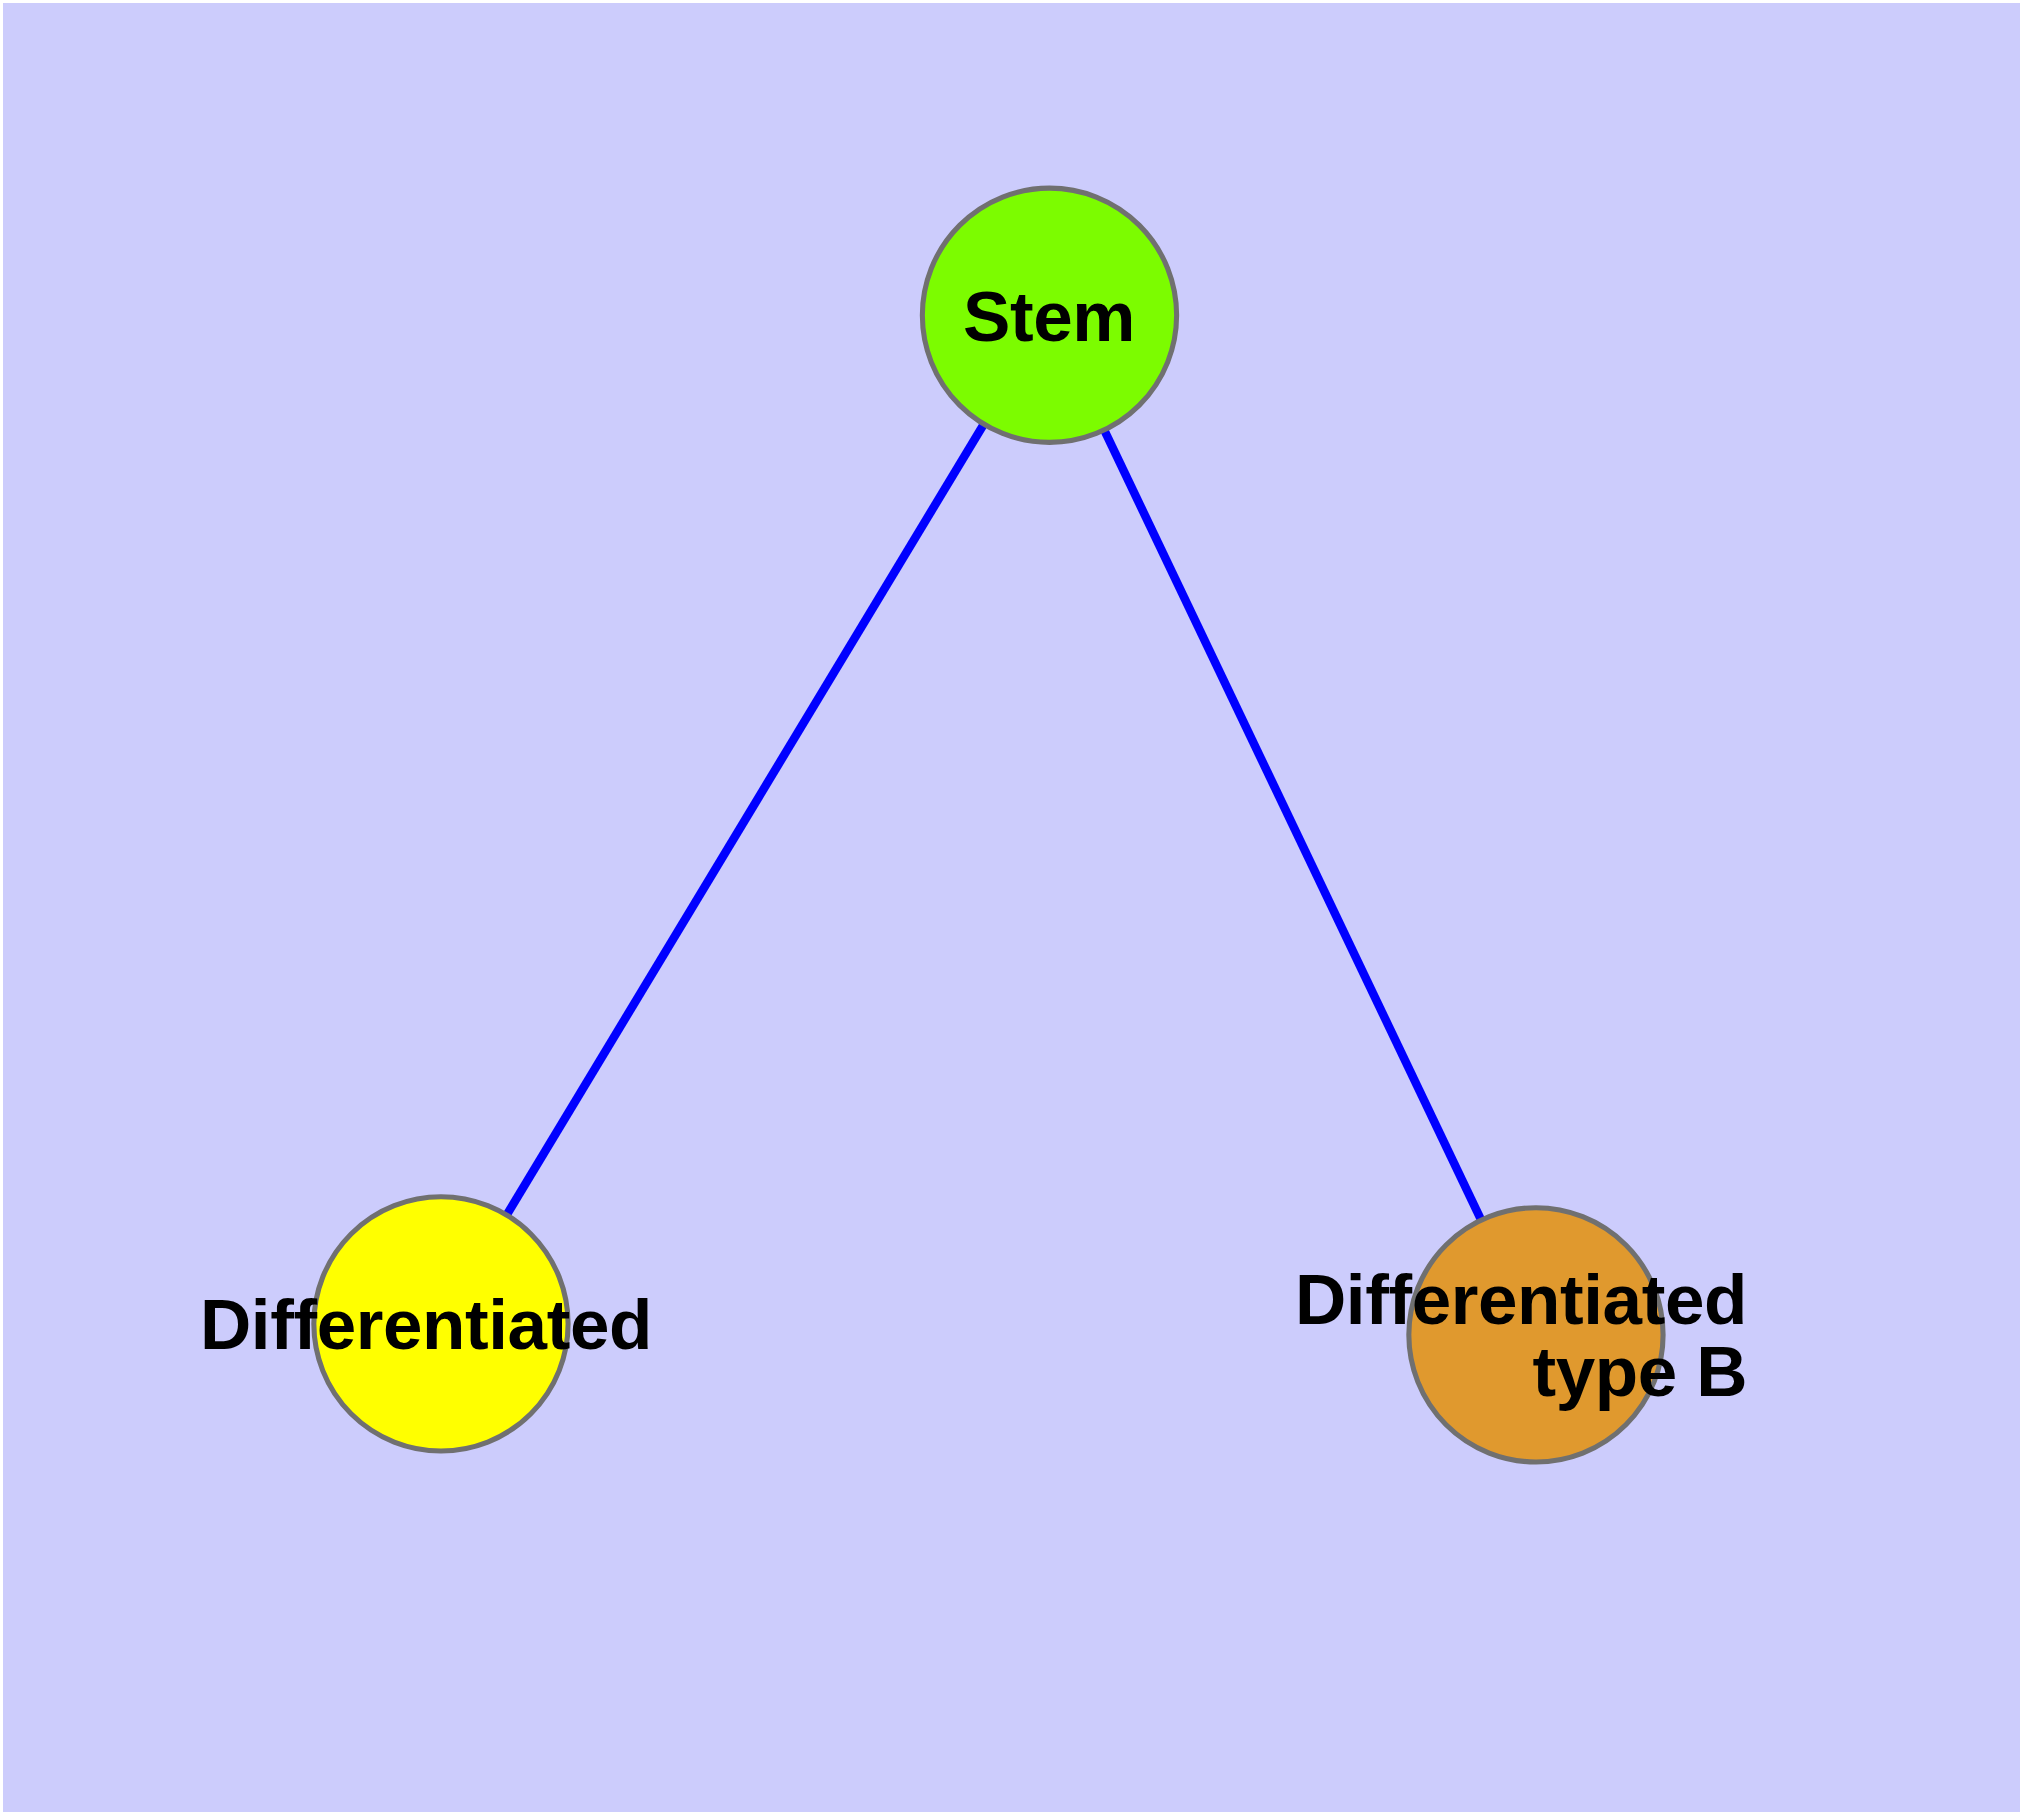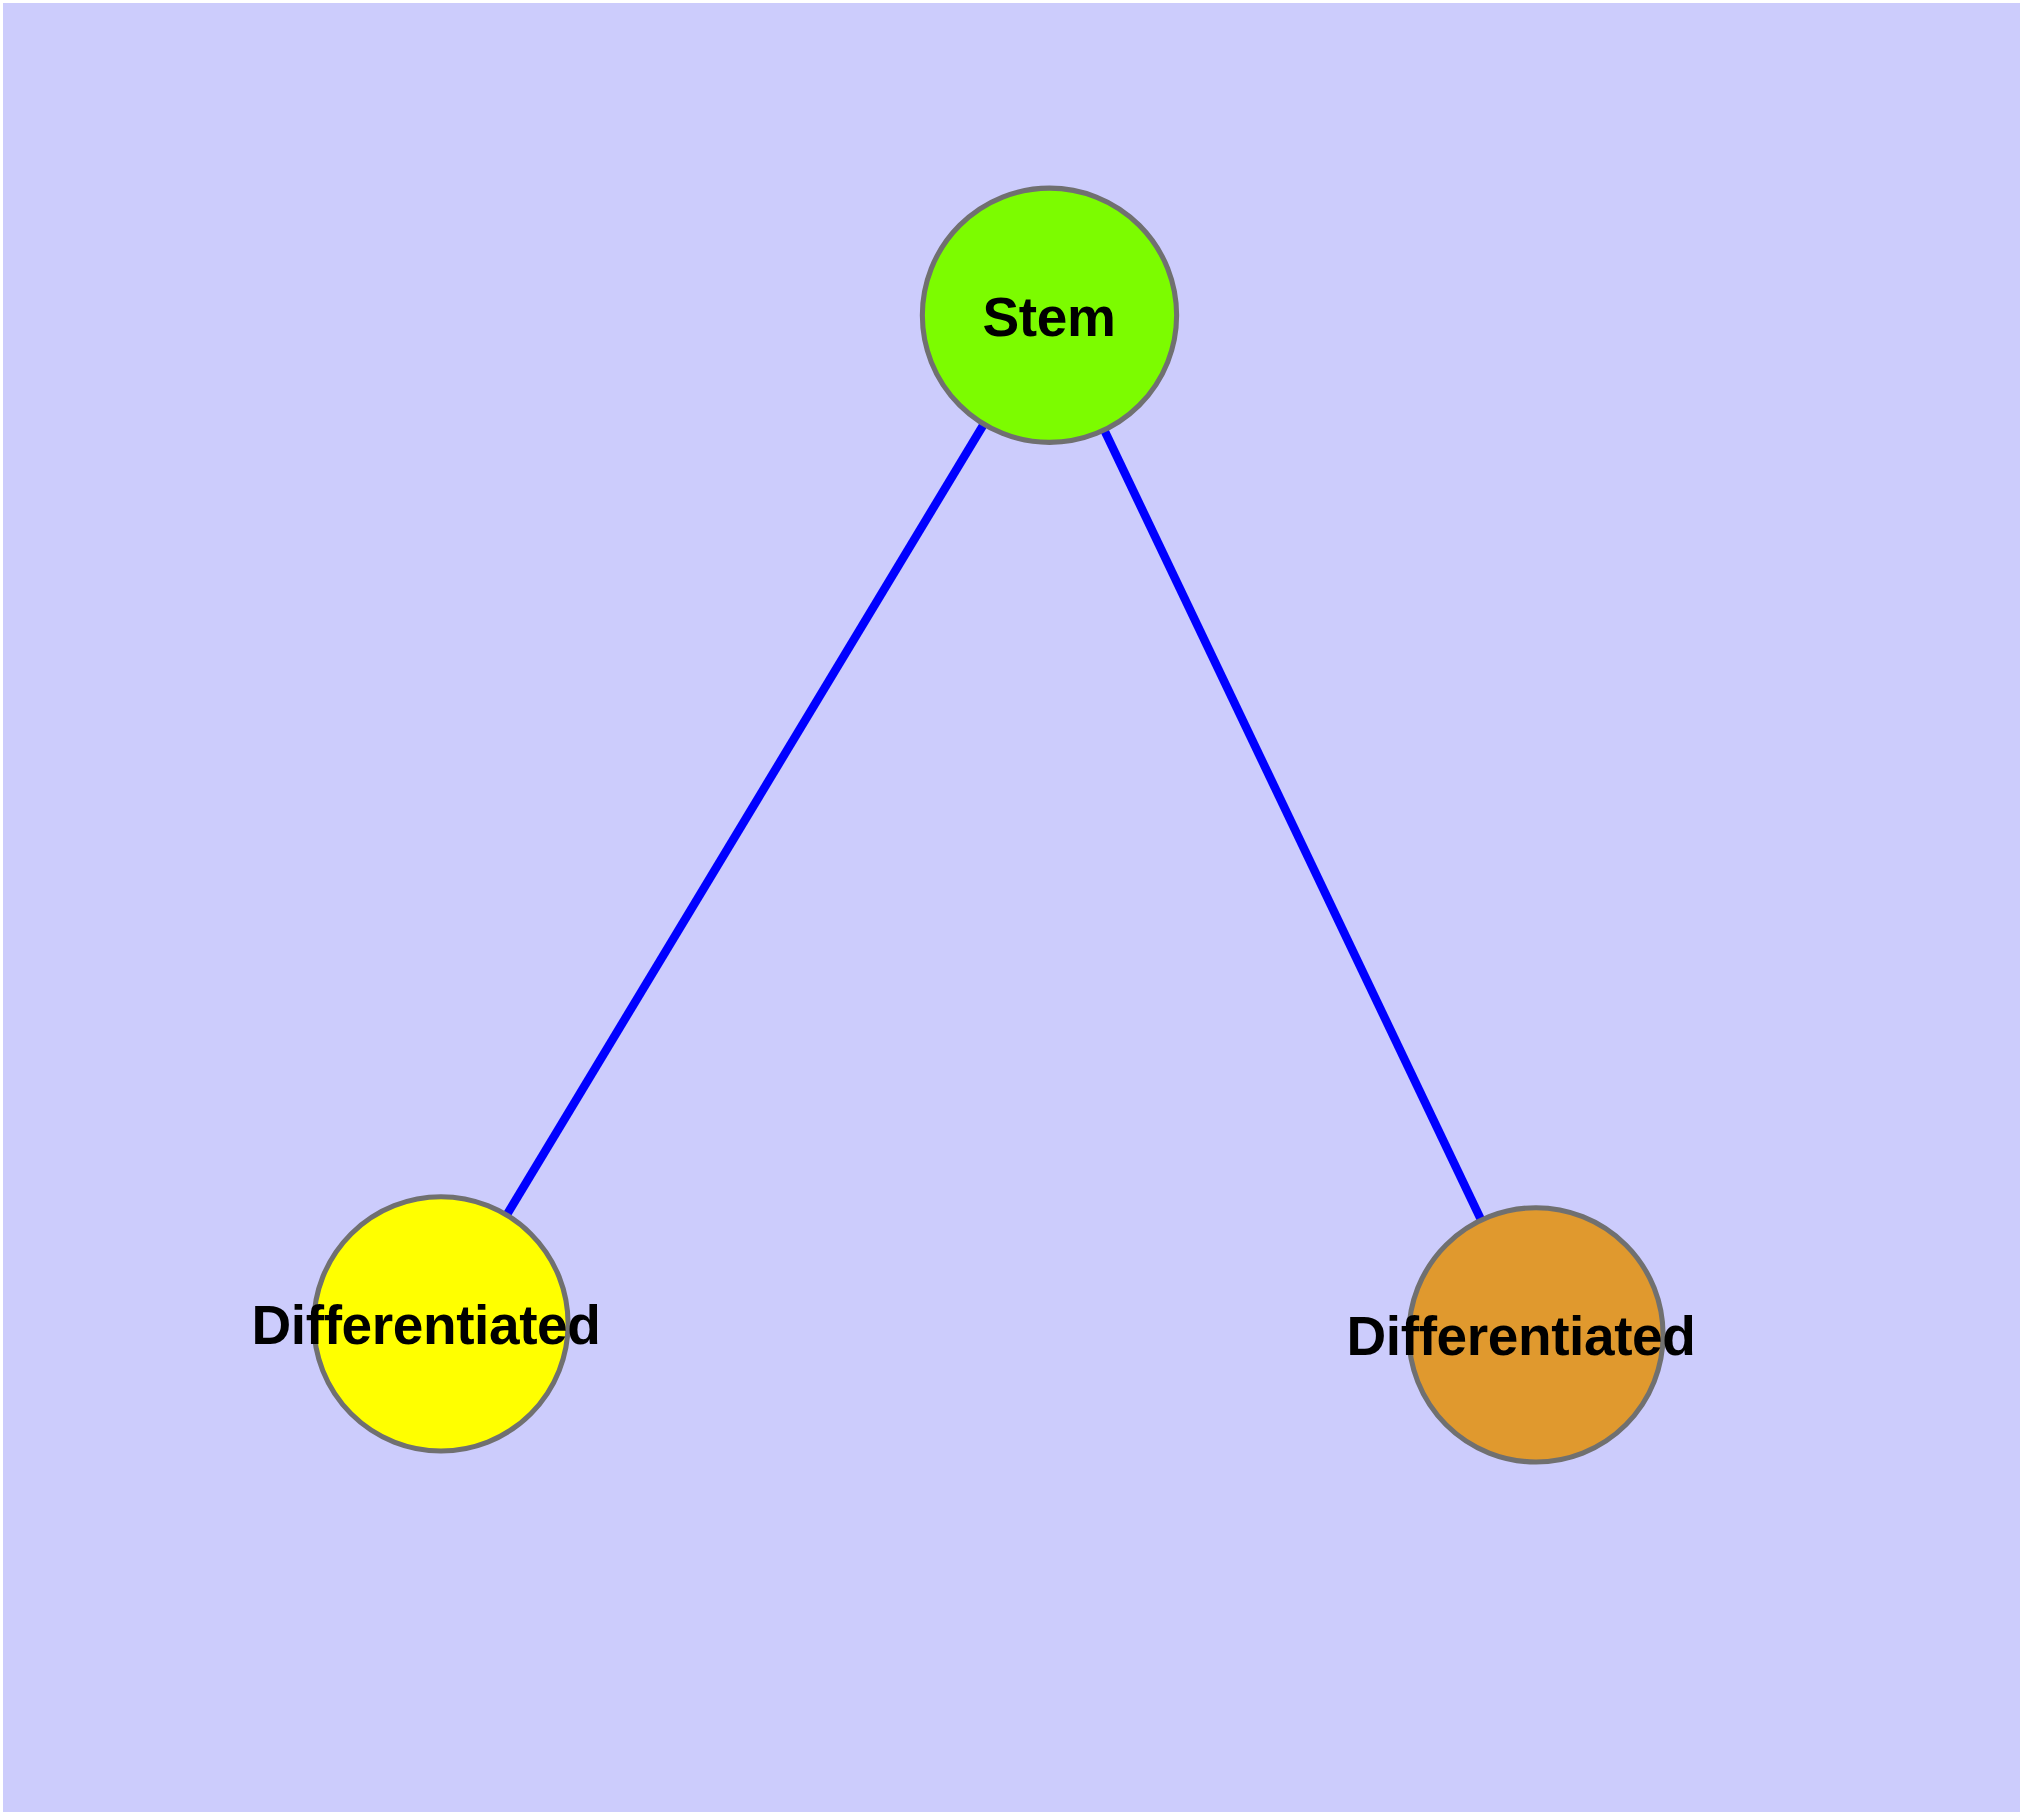--- a/index.html
+++ b/index.html
@@ -27,21 +27,21 @@
     position: absolute;
     left: 0;
     top: 0;
     width: 2021px;
     height: 1812px;
   }
   .node-label {
     position: absolute;
     color: #000000;
     font-weight: bold;
-    font-size: 55px;
+    font-size: 71px;
     line-height: 1.02;
     text-align: right;
     white-space: pre;
     letter-spacing: -0.4px;
     transform: translate(-50%, -50%);
     pointer-events: none;
   }
 </style>
 </head>
 <body>
@@ -58,17 +58,17 @@
     <g id="node-layer">
         <circle cx="1238" cy="372" r="150" fill="#7cfc00" stroke="#707070" stroke-width="6"></circle>
         <circle cx="520" cy="1562" r="150" fill="#ffff00" stroke="#707070" stroke-width="6"></circle>
         <circle cx="1812" cy="1575" r="150" fill="#e0992e" stroke="#707070" stroke-width="6"></circle>
       </g>
   </svg>
 
   <div id="label-layer">
       <div class="node-label" style="left: 1049px; top: 317px;"><div>Stem</div></div>
       <div class="node-label" style="left: 426px; top: 1325px;"><div>Differentiated</div></div>
-      <div class="node-label" style="left: 1521px; top: 1336px;"><div>Differentiated</div></div>
+      <div class="node-label" style="left: 1521px; top: 1336px;"><div>Differentiated</div><div>type B</div></div>
     </div>
 
 </div>
 
 
 </body></html>

